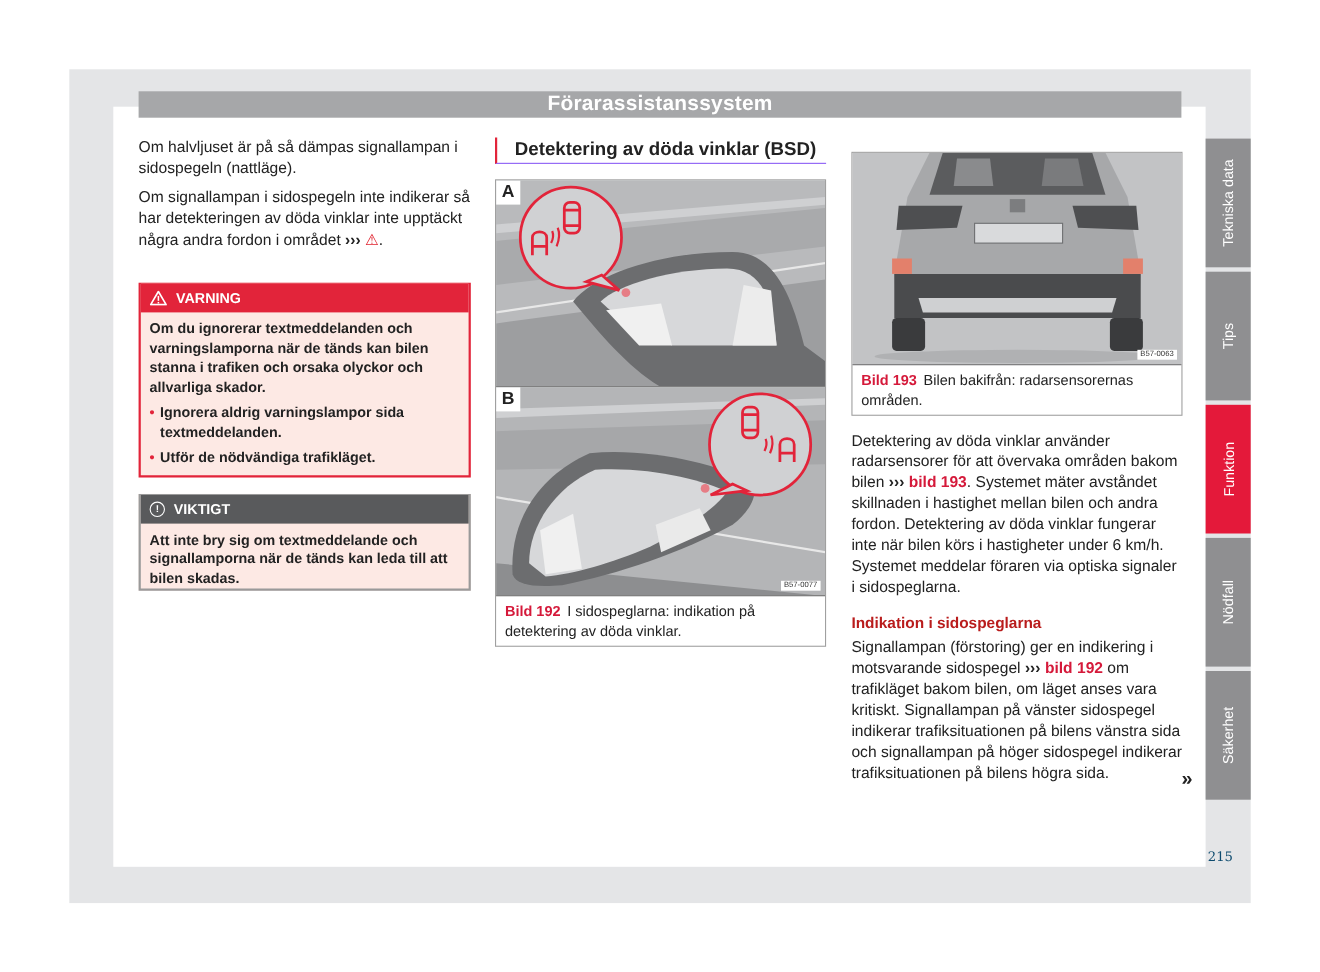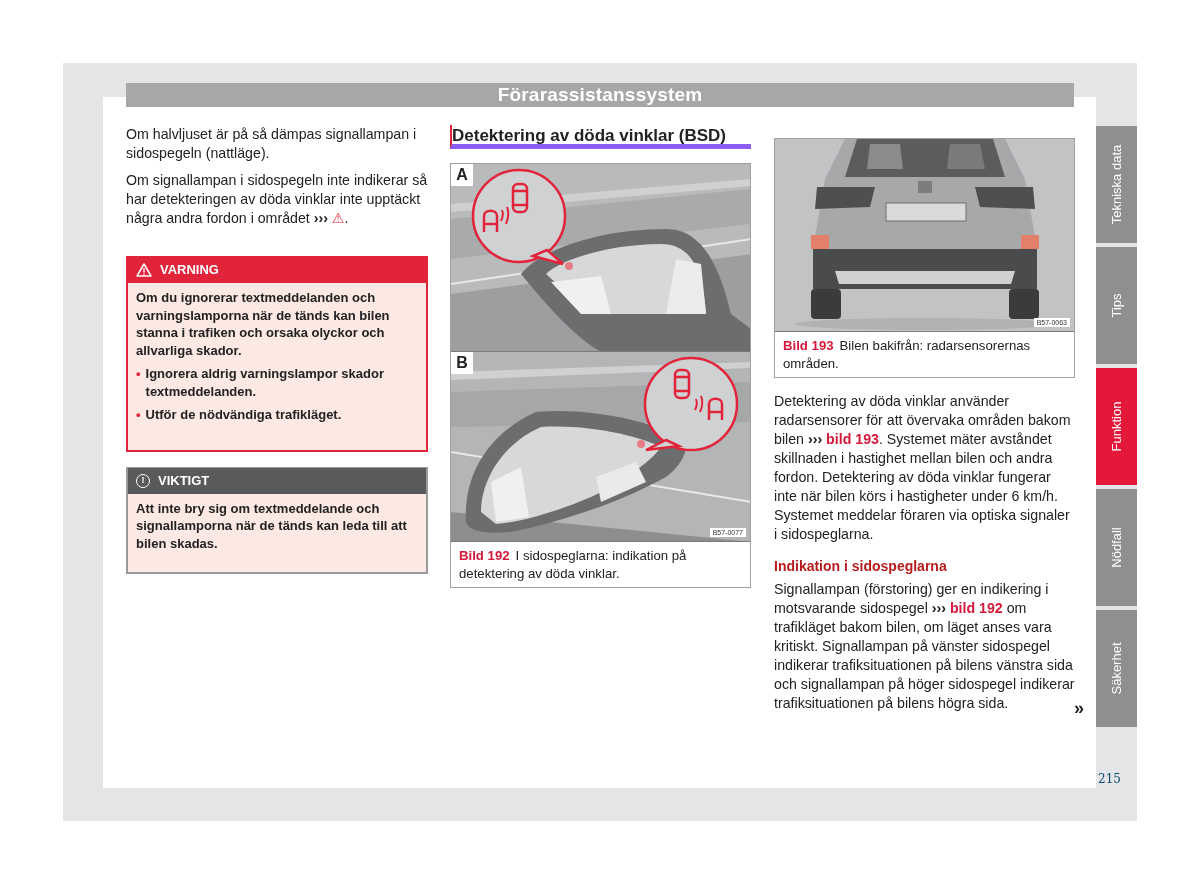--- a/index.html
+++ b/index.html
@@ -22,29 +22,29 @@
   .warn-tri { color: #e0232f; font-size: 14px; }
   .red-link { color: #d5193a; font-weight: bold; }
 
   .box { margin-top: 28px; border: 1px solid #d4d4d4; background: #fde9e4; }
   .box.warning { border-color: #e2243a; border-width: 1px 2px 2px 2px; }
   .box.notice { border-color: #9a9a9a; border-width: 1px 2px 2px 2px; margin-top: 15px; }
   .box-head { height: 26px; color: #fff; font-family: "Liberation Sans", sans-serif; font-weight: bold; font-size: 13px;
     line-height: 26px; padding-left: 8px; display: flex; align-items: center; gap: 8px; }
   .box.warning .box-head { background: #e2243a; }
   .box.notice .box-head { background: #595a5c; }
-  .box-body { padding: 6px 8px 20px 8px; font-family: "Liberation Sans", sans-serif; font-weight: bold; font-size: 13px; line-height: 17.5px; color: #222; }
+  .box-body { padding: 6px 8px 1px 8px; font-family: "Liberation Sans", sans-serif; font-weight: bold; font-size: 13px; line-height: 17.5px; color: #222; }
   .box-body .para { margin-bottom: 6px; }
   .bullet { display: flex; gap: 5px; margin-bottom: 6px; }
   .bullet .dot { color: #e2243a; }
   .icon-tri { width: 16px; height: 14px; display: inline-block; }
   .icon-circ { width: 14px; height: 14px; border: 1.6px solid #fff; border-radius: 50%; display: inline-flex; align-items: center; justify-content: center; font-size: 9px; line-height: 1; }
 
   .section-title { font-family: "Liberation Sans", sans-serif; font-weight: bold; font-size: 17px; color: #222;
-    border-left: 2px solid #e2243a; padding-left: 0; height: 24px; line-height: 22px; border-bottom: 5px solid #8b5cf6; padding-bottom: 2px; }
+    border-left: 2px solid #e2243a; padding-left: 16px; height: 24px; line-height: 22px; border-bottom: 1px solid #8b5cf6; padding-bottom: 2px; }
 
   .figure { border: 1px solid #a0a0a0; margin-top: 14px; }
   .figure.f193 { margin-top: 12px; }
   .img-panel { position: relative; background: #b4b5b7; overflow: hidden; border-bottom: 1px solid #7a7a7a; }
   .panel-label { position: absolute; left: 0; top: 0; width: 22px; height: 22px; background: #fff; font-family: "Liberation Sans", sans-serif; font-weight: bold; font-size: 16px; text-align: center; line-height: 22px; color: #222; z-index: 3; }
   .fig-code { position: absolute; right: 4px; bottom: 4px; background: #fff; font-size: 7px; padding: 1px 3px; color: #333; font-family: "Liberation Sans", sans-serif; z-index: 3; }
   .caption { padding: 5px 8px 5px 8px; font-family: "Liberation Sans", sans-serif; font-size: 13.2px; line-height: 17.5px; color: #222; }
   .caption .fig-num { color: #d5193a; font-weight: bold; margin-right: 6px; }
 
   .subhead { font-family: "Liberation Sans", sans-serif; font-weight: bold; font-size: 14px; margin-top: 14px; margin-bottom: 6px; color: #b91c1c; }
@@ -77,21 +77,21 @@
         <path d="M8 1 L15 13 L1 13 Z" fill="none" stroke="#fff" stroke-width="1.5" stroke-linejoin="round"></path>
         <rect x="7.3" y="5" width="1.4" height="4.5" fill="#fff"></rect>
         <rect x="7.3" y="10.5" width="1.4" height="1.4" fill="#fff"></rect>
       </svg>
       <span>VARNING</span>
     </div>
     <div class="box-body">
       <div class="para">Om du ignorerar textmeddelanden och varningslamporna när de tänds kan bilen stanna i trafiken och orsaka olyckor och allvarliga skador.</div>
       <div class="bullet">
         <span class="dot">•</span>
-        <span>Ignorera aldrig varningslampor skador textmeddelanden.</span>
+        <span>Ignorera aldrig varningslampor sida textmeddelanden.</span>
       </div>
       <div class="bullet">
         <span class="dot">•</span>
         <span>Utför de nödvändiga trafikläget.</span>
       </div>
     </div>
   </div>
 
   <div class="box notice">
     <div class="box-head">

